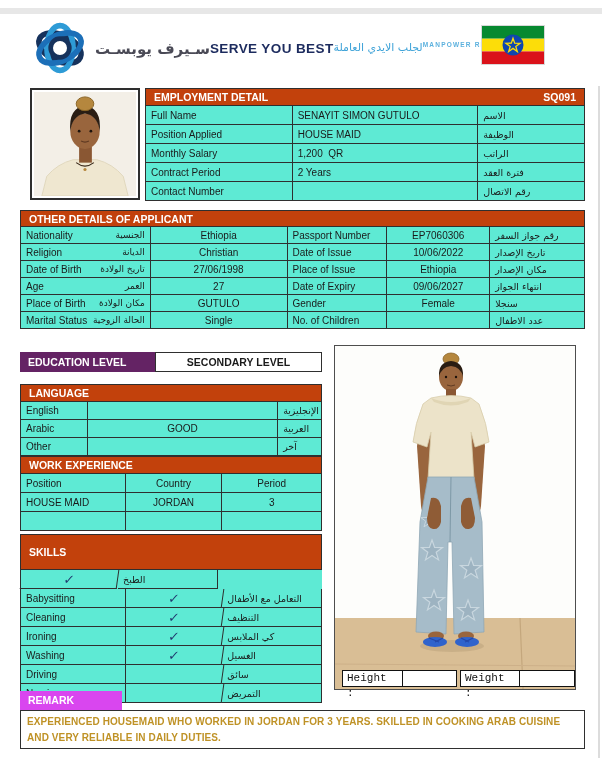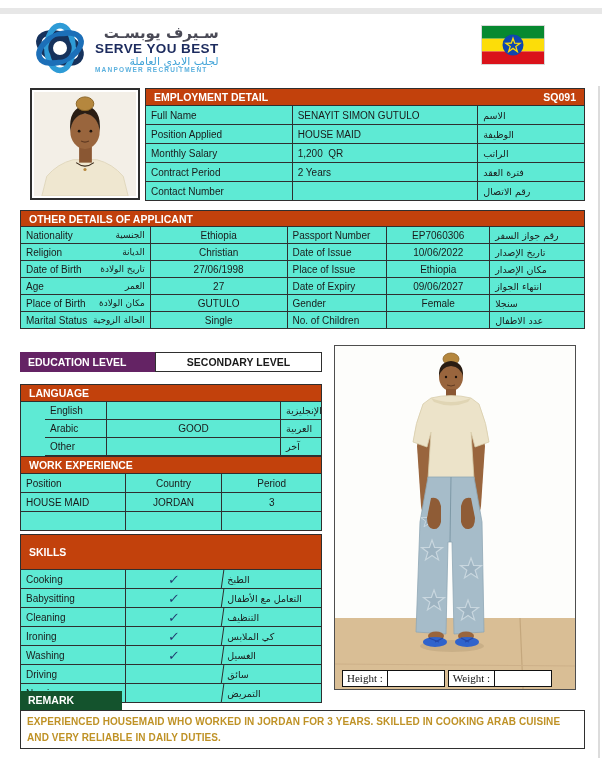--- a/index.html
+++ b/index.html
@@ -3,35 +3,35 @@
 <meta charset="utf-8">
 <style>
   * { margin:0; padding:0; box-sizing:border-box; }
   body { background:#fff; font-family:"Liberation Sans","DejaVu Sans",sans-serif; }
   .page { position:relative; width:602px; height:758px; background:#ffffff; overflow:hidden; color:#1a1a1a; }
   .topbar { position:absolute; left:0; top:8px; width:602px; height:6px; background:#e7e7e7; }
   .edge-right { position:absolute; right:2px; top:86px; height:672px; width:2px; background:#dcdcdc; }
 
   
   .brand { position:absolute; left:32px; top:20px; display:flex; align-items:center; gap:7px; }
-  .brand-text { display:flex; flex-direction:column; line-height:1.05; }
+  .brand-text { display:flex; flex-direction:row; line-height:1.05; }
   .brand-ar { font-family:"DejaVu Sans",sans-serif; font-size:15px; font-weight:bold; color:#4a4a56; direction:rtl; }
   .brand-en { font-size:13.5px; font-weight:bold; color:#1c2b5e; letter-spacing:.4px; }
   .brand-ar2 { font-family:"DejaVu Sans",sans-serif; font-size:11px; color:#3fa3d8; direction:rtl; }
   .brand-en2 { font-size:6.5px; font-weight:bold; color:#5cb1de; letter-spacing:1.2px; }
 
   .flag { position:absolute; left:481px; top:25px; width:64px; height:40px; border:1px solid #d8d8d8; }
 
   
   .photo-box { position:absolute; left:30px; top:88px; width:110px; height:112px; border:2px solid #2e2e2e; background:#fff; padding:2px; }
   .photo-box svg { width:100%; height:100%; display:block; }
   .body-photo { position:absolute; left:334px; top:345px; width:242px; height:345px; border:1px solid #4e4e4e; background:#fff; }
   .body-photo svg { width:100%; height:100%; display:block; }
   .measure-row { position:absolute; left:7px; bottom:2px; display:flex; font-family:"Liberation Serif",serif; font-size:11px; color:#111; }
-  .m-label { border:1px solid #111; background:#fff; height:17px; line-height:15px; padding:0 4px; }
+  .m-label { border:1px solid #111; background:#fff; height:17px; line-height:15px; padding:0 4px;font-family:Liberation Mono, monospace; }
   .m-box { border:1px solid #111; border-left:none; background:#fff; height:17px; width:57px; }
   .m-gap { width:3px; }
 
   
   .tbl { position:absolute; }
   .tbl-head { background:#c2410c; color:#fff; font-weight:bold; font-size:10.5px; display:flex; align-items:center; justify-content:space-between; padding:0 8px; border:1px solid #2f2f2f; }
   .row { display:flex; border-left:1px solid #2f2f2f; background:#5eead4;text-align:right; }
   .c { border-right:1px solid #2f2f2f; border-bottom:1px solid #2f2f2f; display:flex; align-items:center; padding:0 5px; font-size:10px; overflow:hidden; white-space:pre; }
   .ctr { justify-content:center; }
   .ar { font-family:"DejaVu Sans",sans-serif; font-size:9.5px; justify-content:flex-end; direction:rtl; }
@@ -52,34 +52,34 @@
   .w130{width:130px;} .w137{width:137px;} .w100{width:100px;} .w103{width:103px;} .w95{width:95px;}
 
   
   .edu { position:absolute; left:20px; top:352px; width:302px; height:20px; display:flex; }
   .edu-title { width:135px; background:#642364; color:#fff; font-weight:bold; font-size:10.5px; line-height:20px; padding-left:8px; }
   .edu-value { flex:1; border:1px solid #2f2f2f; text-align:center; font-weight:bold; font-size:10.5px; line-height:18px; background:#fff; }
 
   
   .lang-table { left:20px; top:384px; width:302px; }
   .lang-table .tbl-head { height:18px; justify-content:flex-start; }
-  .lang-table .row { height:18px;padding-left:24px; }
+  .lang-table .row { height:18px; }
   .w67{width:67px;} .w191{width:191px;} .w44{width:44px;}
 
   
   .work-table { left:20px; top:456px; width:302px; }
   .work-table .tbl-head { height:18px; justify-content:flex-start; }
   .work-table .row { height:19px; }
   .skills-table { left:20px; top:534px; width:302px; }
   .skills-table .tbl-head { height:36px; justify-content:flex-start; }
   .skills-table .row { height:19px; }
   .w105{width:105px;} .w97{width:97px;} .w100b{width:100px;}
 
   
-  .remark-title { position:absolute; left:20px; top:691px; width:102px; height:19px; background:#14532d; color:#fff; font-weight:bold; font-size:10.5px; line-height:19px; padding-left:8px; }
+  .remark-title { position:absolute; left:20px; top:691px; width:102px; height:19px; background:#d946ef; color:#fff; font-weight:bold; font-size:10.5px; line-height:19px; padding-left:8px; }
   .remark-box { position:absolute; left:20px; top:710px; width:565px; height:39px; border:1px solid #2f2f2f; padding:3px 6px; color:#bf9226; font-weight:bold; font-size:10px; line-height:1.55; letter-spacing:.1px; }
 </style>
 </head>
 <body>
 
 <div class="page">
   <div class="topbar"></div>
   <div class="edge-right"></div>
 
   <div class="brand">
@@ -250,21 +250,20 @@
       <div class="c ctr w97"></div>
       <div class="c ctr w100b"></div>
     </div>
   </div>
 
   <div class="tbl skills-table">
     <div class="tbl-head">
       <span>SKILLS</span>
     </div>
     <div class="row">
-      <div class="c w105">Cooking</div>
       <div class="c check w97">✓</div>
       <div class="c ar w100b">الطبخ</div>
     </div>
     <div class="row">
       <div class="c w105">Babysitting</div>
       <div class="c check w97">✓</div>
       <div class="c ar w100b">التعامل مع الأطفال</div>
     </div>
     <div class="row">
       <div class="c w105">Cleaning</div>

